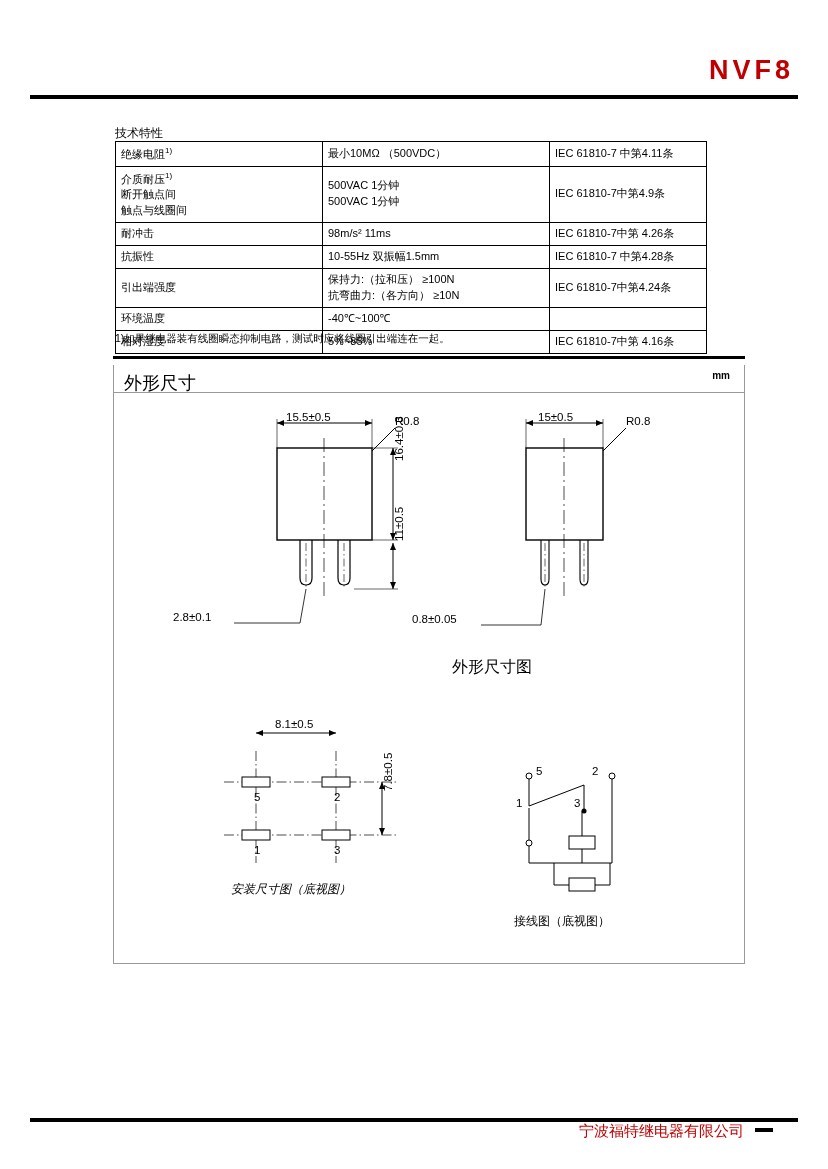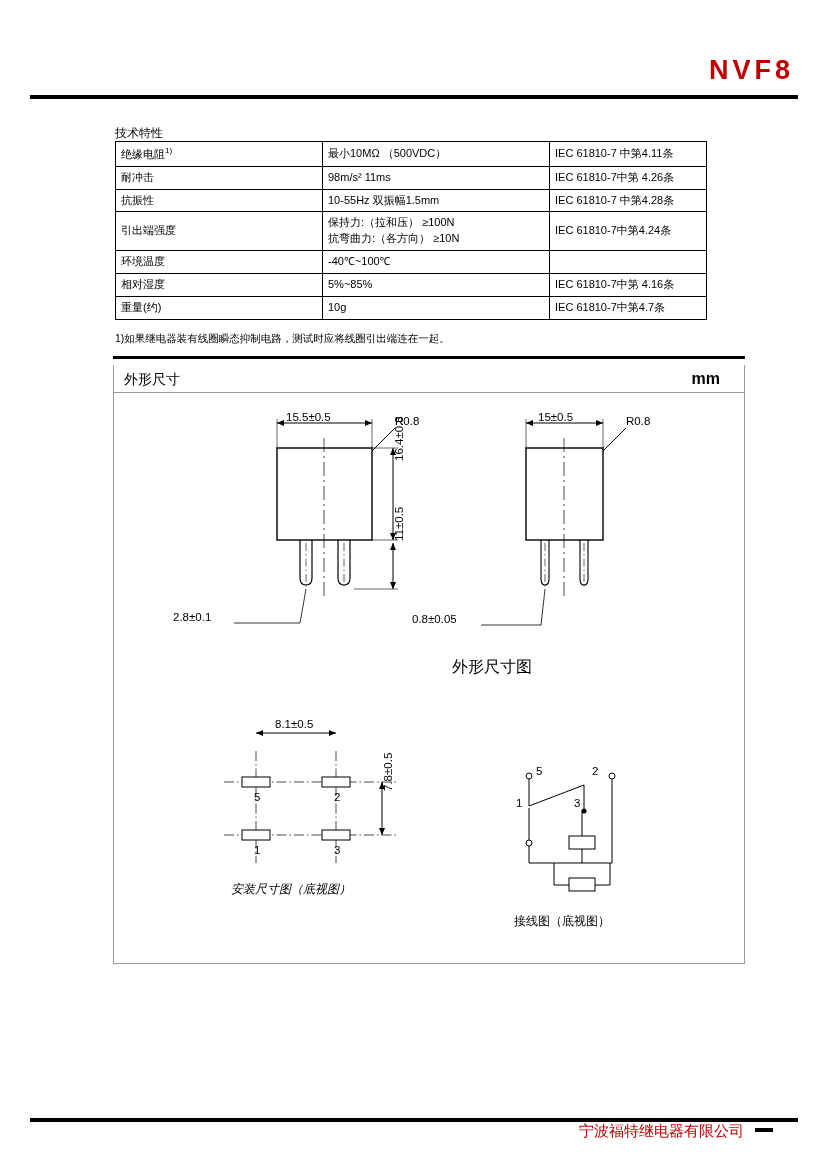--- a/index.html
+++ b/index.html
@@ -57,24 +57,24 @@
   .dim-rule{
     position:absolute;left:113px;right:83px;top:356px;
     height:3px;background:#000;
   }
   .dim-head{
     position:absolute;left:113px;right:83px;top:365px;
     height:28px;border:1px solid #999;border-top:none;
     box-sizing:border-box;
   }
   .dim-head .lbl{
-    position:absolute;left:10px;top:6px;font-size:14px;
+    position:absolute;left:10px;top:6px;font-size:18px;
   }
   .dim-head .mm{
-    position:absolute;right:24px;top:5px;font-size:16px;font-weight:bold;
+    position:absolute;right:14px;top:5px;font-size:10px;font-weight:bold;
   }
   .dim-box{
     position:absolute;left:113px;right:83px;top:393px;bottom:205px;
     border:1px solid #999;border-top:none;
     box-sizing:border-box;
   }
 
   
   .draw{position:absolute;left:0;top:0;width:632px;height:571px;}
 
@@ -105,20 +105,32 @@
   <div class="spec-title">技术特性</div>
 
   <table class="spec">
     <tbody>
         <tr>
       <td class="c1"><span>绝缘电阻</span><sup>1)</sup></td>
       <td class="c2">最小10MΩ （500VDC）</td>
       <td class="c3">IEC 61810-7 中第4.11条</td>
     </tr>
     <tr>
+      <td class="c1">
+        <span>介质耐压</span><sup>1)</sup><br>
+        <span>断开触点间</span><br>
+        <span>触点与线圈间</span>
+      </td>
+      <td class="c2">
+        <span>500VAC  1分钟</span><br>
+        <span>500VAC  1分钟</span>
+      </td>
+      <td class="c3">IEC 61810-7中第4.9条</td>
+    </tr>
+    <tr>
       <td class="c1">耐冲击</td>
       <td class="c2">98m/s² 11ms</td>
       <td class="c3">IEC 61810-7中第 4.26条</td>
     </tr>
     <tr>
       <td class="c1">抗振性</td>
       <td class="c2">10-55Hz  双振幅1.5mm</td>
       <td class="c3">IEC 61810-7 中第4.28条</td>
     </tr>
     <tr>
@@ -131,25 +143,20 @@
     </tr>
     <tr>
       <td class="c1">环境温度</td>
       <td class="c2">-40℃~100℃</td>
       <td class="c3"></td>
     </tr>
     <tr>
       <td class="c1">相对湿度</td>
       <td class="c2">5%~85%</td>
       <td class="c3">IEC 61810-7中第 4.16条</td>
-    </tr>
-    <tr>
-      <td class="c1">重量(约)</td>
-      <td class="c2">10g</td>
-      <td class="c3">IEC 61810-7中第4.7条</td>
     </tr>
   </tbody>
     </table>
 
   <div class="footnote">1)如果继电器装有线圈瞬态抑制电路，测试时应将线圈引出端连在一起。</div>
 
   <div class="dim-rule"></div>
   <div class="dim-head">
     <span class="lbl">外形尺寸</span>
     <span class="mm">mm</span>

